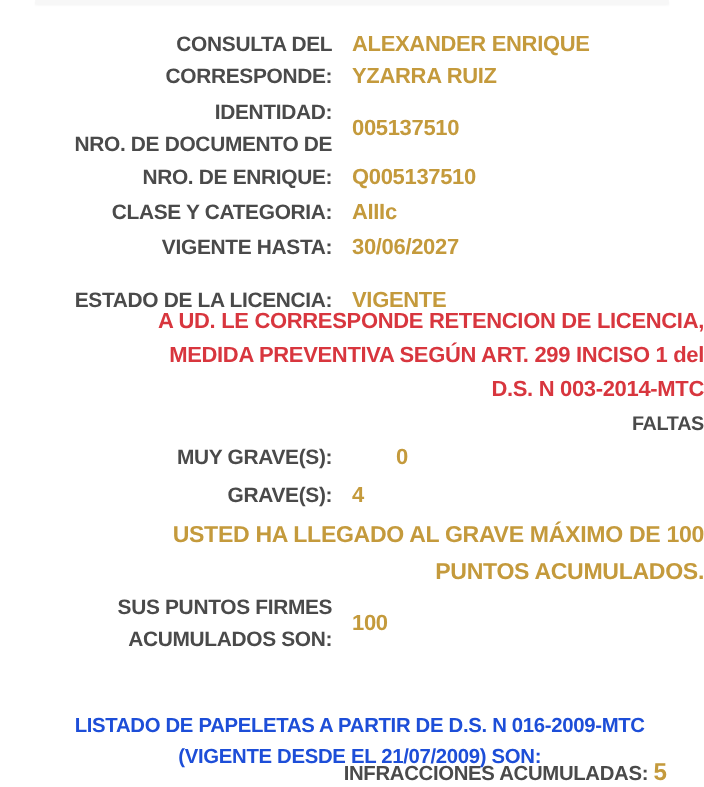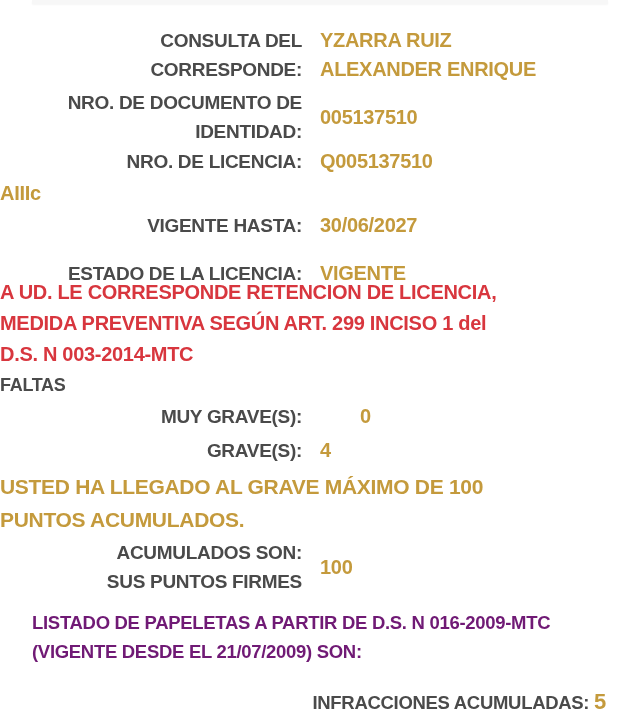--- a/index.html
+++ b/index.html
@@ -21,65 +21,66 @@
       display: flex; align-items: center;
     }
     .lbl {
       width: 320px; text-align: right; color: #4a4a4a;
       font-size: 19px; line-height: 29px; padding-right: 18px; box-sizing: border-box;
     }
     .val {
       color: #c49a3c; font-size: 20px; line-height: 29px;
     }
     .center {
-      position: absolute; left: 0; width: 640px; text-align: left;
+      position: absolute; left: 0; width: 640px; text-align: right;
     }
     .red { color: #d8363e; font-size: 20px; line-height: 31px; }
     .gold { color: #c49a3c; font-size: 21px; line-height: 33px; }
     .gray { color: #4a4a4a; font-size: 18px; line-height: 26px; }
     .listado {
-      position: absolute; left: 32px; top: 608px; width: 590px;
-      color: #701a75; font-size: 18.5px; line-height: 29px;
+      position: absolute; left: 32px; top: 644px; width: 590px;
+      color: #1d4ed8; font-size: 18.5px; line-height: 29px; text-align: center;
     }
     .infr {
       position: absolute; right: 34px; top: 688px;
       color: #4a4a4a; font-size: 18.5px; line-height: 28px;
     }
     .infr .num { color: #c49a3c; font-size: 22px; }
   </style>
 </head>
 <body>
 
 <div class="topbar"></div>
 
 <div class="row" style="top:26px;">
   <div class="lbl">
     <div>CONSULTA DEL</div>
     <div>CORRESPONDE:</div>
   </div>
   <div class="val">
+    <div>ALEXANDER ENRIQUE</div>
     <div>YZARRA RUIZ</div>
-    <div>ALEXANDER ENRIQUE</div>
   </div>
 </div>
 
 <div class="row" style="top:88px;">
   <div class="lbl">
+    <div>IDENTIDAD:</div>
     <div>NRO. DE DOCUMENTO DE</div>
-    <div>IDENTIDAD:</div>
   </div>
   <div class="val">005137510</div>
 </div>
 
 <div class="row" style="top:147px;">
-  <div class="lbl">NRO. DE LICENCIA:</div>
+  <div class="lbl">NRO. DE ENRIQUE:</div>
   <div class="val">Q005137510</div>
 </div>
 
 <div class="row" style="top:179px;">
+  <div class="lbl">CLASE Y CATEGORIA:</div>
   <div class="val">AIIIc</div>
 </div>
 
 <div class="row" style="top:211px;">
   <div class="lbl">VIGENTE HASTA:</div>
   <div class="val">30/06/2027</div>
 </div>
 
 <div class="row" style="top:243px;margin-top:16px;">
   <div class="lbl">ESTADO DE LA LICENCIA:</div>
@@ -104,22 +105,22 @@
   <div class="val">4</div>
 </div>
 
 <div class="center gold" style="top:470px;">
   <div>USTED HA LLEGADO AL GRAVE MÁXIMO DE 100</div>
   <div>PUNTOS ACUMULADOS.</div>
 </div>
 
 <div class="row" style="top:538px;">
   <div class="lbl">
+    <div>SUS PUNTOS FIRMES</div>
     <div>ACUMULADOS SON:</div>
-    <div>SUS PUNTOS FIRMES</div>
   </div>
   <div class="val">100</div>
 </div>
 
 <div class="listado">
   <div>LISTADO DE PAPELETAS A PARTIR DE D.S. N 016-2009-MTC</div>
   <div>(VIGENTE DESDE EL 21/07/2009) SON:</div>
 </div>
 
 <div class="infr">

